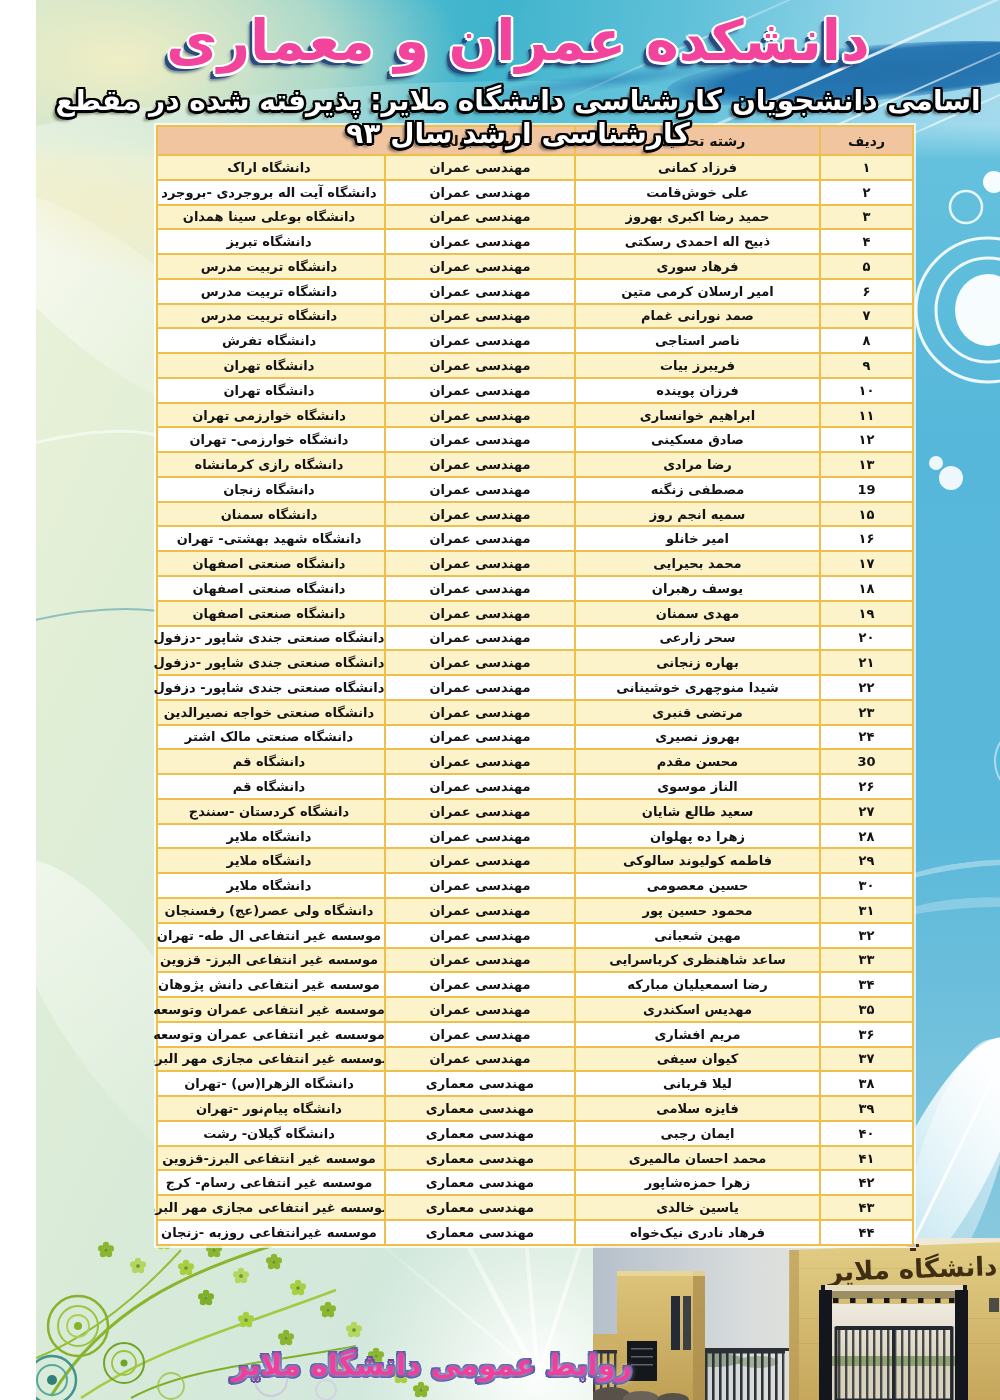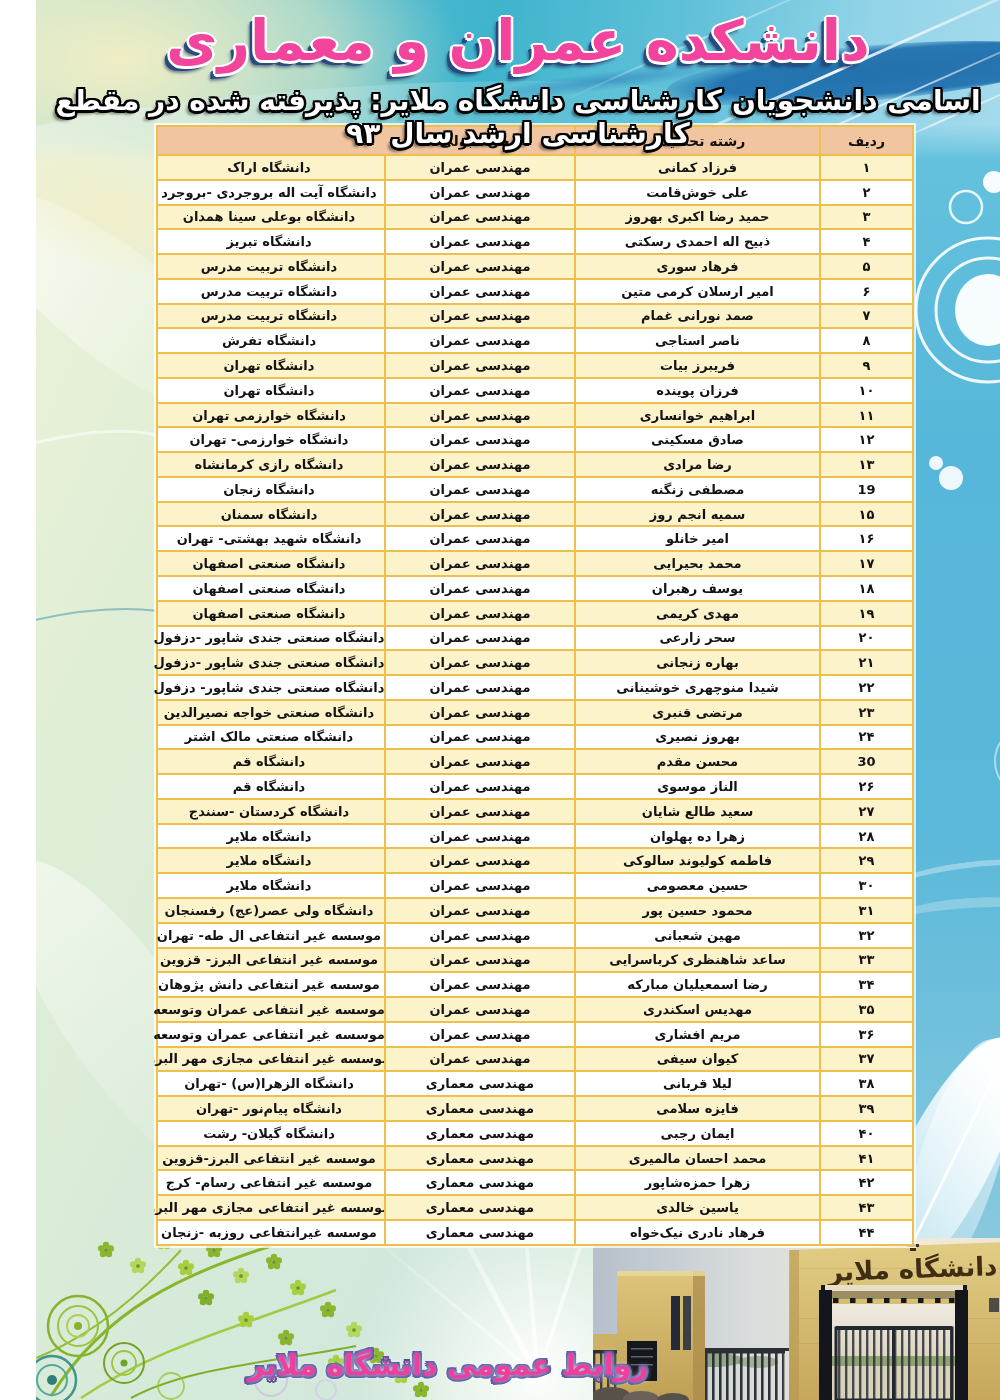--- a/index.html
+++ b/index.html
@@ -58,21 +58,21 @@
   
   .title{position:absolute;left:0;top:8px;width:100%;text-align:center;z-index:6;
     font-size:56px;font-weight:bold;color:#f2449c;letter-spacing:0;
     text-shadow:-1.5px -1.5px 0 #fff,1.5px -1.5px 0 #fff,-1.5px 1.5px 0 #fff,1.5px 1.5px 0 #fff,
       -2.5px 0 0 #fff,2.5px 0 0 #fff,0 -2.5px 0 #fff,0 2.5px 0 #fff,
       -5px 5px 0 #2a4a80,-4px 4px 0 #2a4a80,-6px 7px 3px rgba(20,40,80,.5);}
   .subtitle{position:absolute;left:0;top:84px;width:100%;text-align:center;z-index:6;
     font-size:28px;font-weight:bold;color:#ffffff;
     text-shadow:-2px -2px 0 #000,2px -2px 0 #000,-2px 2px 0 #000,2px 2px 0 #000,
       0 -2.5px 0 #000,0 2.5px 0 #000,-2.5px 0 0 #000,2.5px 0 0 #000,-4px 4px 3px rgba(0,0,0,.45);}
-  .footer{position:absolute;left:132px;top:1348px;width:560px;text-align:center;z-index:6;
+  .footer{position:absolute;left:116px;top:1348px;width:560px;text-align:center;z-index:6;
     font-size:29px;font-weight:bold;color:#ef3f9b;
     text-shadow:0 0 6px rgba(255,255,255,.9),-2px -2px 0 #44449a,2px -2px 0 #44449a,-2px 2px 0 #44449a,2px 2px 0 #44449a,
       0 -2.5px 0 #44449a,0 2.5px 0 #44449a,-2.5px 0 0 #44449a,2.5px 0 0 #44449a;}
   
   :root{--gold:#eebf4b;}
   .table{position:absolute;left:120px;top:125px;width:758px;z-index:5;background:#fff;
     border:2px solid var(--gold);box-shadow:0 0 0 2px rgba(255,255,255,.75);}
   .thead,.trow{display:grid;grid-template-columns:93px 245px 190px 230px;direction:rtl;}
   .thead{height:27px;background:#f2c5a1;}
   .trow{height:24.77px;border-top:2px solid var(--gold);background:#ffffff;}
@@ -250,21 +250,21 @@
           <div class="cell c-place">دانشگاه صنعتی اصفهان</div>
         </div>
         <div class="trow">
           <div class="cell c-num">۱۸</div>
           <div class="cell c-name">یوسف رهبران</div>
           <div class="cell c-field">مهندسی عمران</div>
           <div class="cell c-place">دانشگاه صنعتی اصفهان</div>
         </div>
         <div class="trow alt">
           <div class="cell c-num">۱۹</div>
-          <div class="cell c-name">مهدی کریمی</div>
+          <div class="cell c-name">مهدی سمنان</div>
           <div class="cell c-field">مهندسی عمران</div>
           <div class="cell c-place">دانشگاه صنعتی اصفهان</div>
         </div>
         <div class="trow">
           <div class="cell c-num">۲۰</div>
           <div class="cell c-name">سحر زارعی</div>
           <div class="cell c-field">مهندسی عمران</div>
           <div class="cell c-place">دانشگاه صنعتی جندی شاپور -دزفول</div>
         </div>
         <div class="trow alt">

